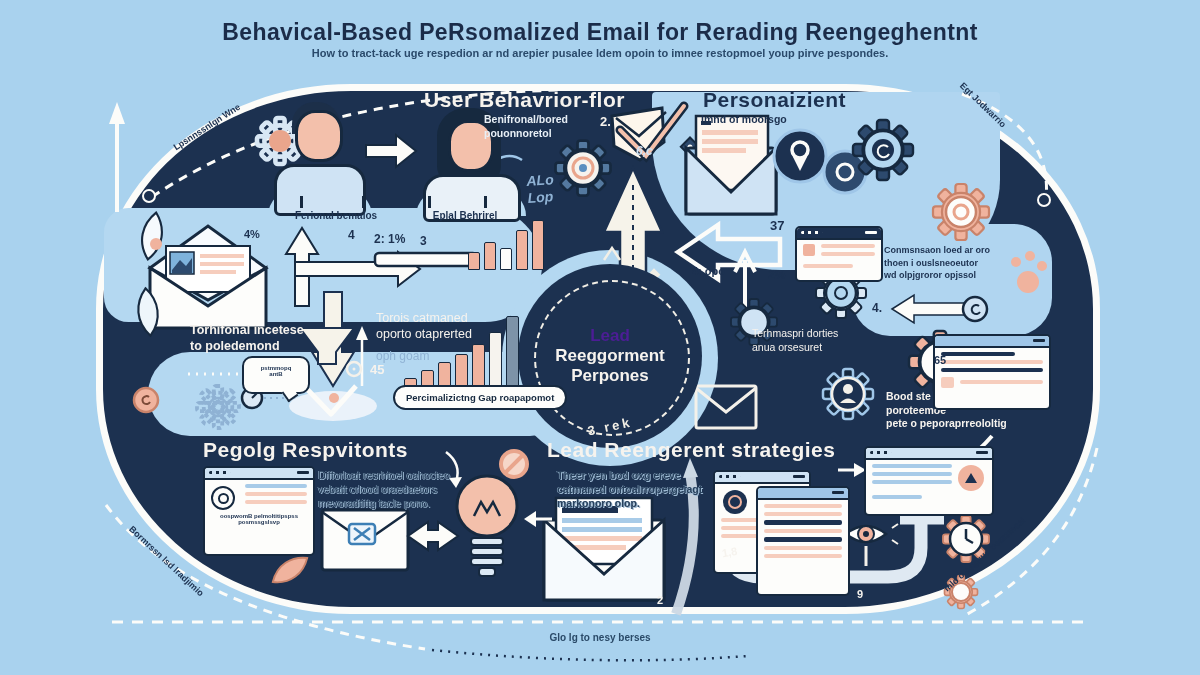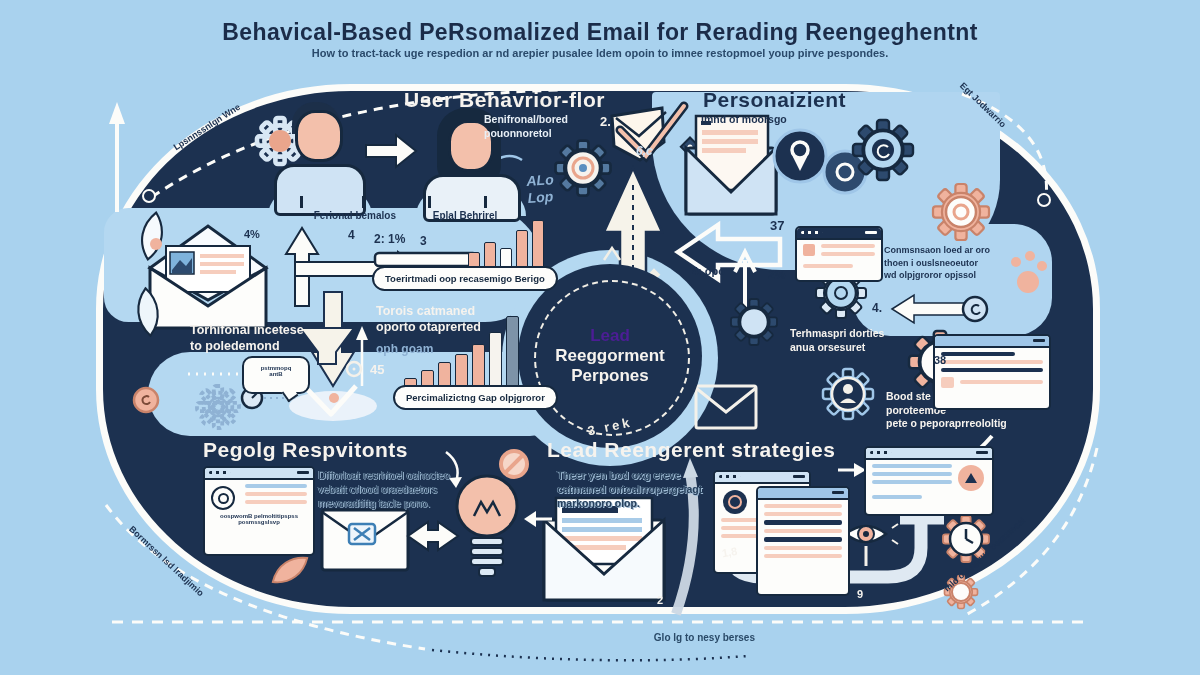--- a/index.html
+++ b/index.html
@@ -322,71 +322,70 @@
     <div class="abs" style="left:14px;top:0;width:64px;height:76px;background:#16293f;border-radius:28px 28px 18px 18px;"></div>
     <div class="abs" style="left:25px;top:12px;width:40px;height:46px;background:#f3c0ab;border:3px solid #16293f;border-radius:42%;"></div>
     <div class="abs" style="left:0;top:66px;width:92px;height:42px;background:#e9f1f8;border:3px solid #16293f;border-radius:20px 20px 6px 6px;"></div>
   </div>
 
   <div class="tick" style="left:300px;top:196px;"></div>
   <div class="tick" style="left:362px;top:196px;"></div>
   <div class="tick" style="left:428px;top:196px;"></div>
   <div class="tick" style="left:484px;top:196px;"></div>
 
-  <div class="t tw" style="left:404px;top:88px;font-size:21px;letter-spacing:.5px;z-index:6;">User Behavrior-flor</div>
+  <div class="t tw" style="left:424px;top:88px;font-size:21px;letter-spacing:.5px;z-index:6;">User Behavrior-flor</div>
   <div class="abs z6" style="left:484px;top:113px;font-size:10.5px;font-weight:bold;color:#e8eff6;line-height:1.3;">
     <div>Benifronal/bored</div>
     <div>pouonnoretol</div>
   </div>
   <div class="t tw" style="left:600px;top:114px;font-size:13px;z-index:6;">2.</div>
   <div class="abs z6" style="left:527px;top:172px;font-size:14px;font-weight:bold;font-style:italic;color:#8fb2d4;transform:rotate(-4deg);line-height:1.2;">
     <div>ALo</div>
     <div>Lop</div>
   </div>
   <div class="t" style="left:636px;top:144px;font-size:12px;font-style:italic;color:#cfe3f4;z-index:6;">6,c</div>
 
   <div class="t" style="left:703px;top:88px;font-size:21px;color:#1c3150;letter-spacing:.5px;z-index:6;">Personaizient</div>
   <div class="t" style="left:701px;top:113px;font-size:10.5px;z-index:6;">Imnd of moorsgo</div>
 
-  <div class="t" style="left:276px;top:210px;width:120px;text-align:right;font-size:10px;z-index:6;">Ferional bemalos</div>
+  <div class="t" style="left:276px;top:210px;width:120px;text-align:center;font-size:10px;z-index:6;">Ferional bemalos</div>
   <div class="t" style="left:410px;top:210px;width:110px;text-align:center;font-size:10px;z-index:6;">Eplal Behrirel</div>
 
   <div class="t" style="left:244px;top:228px;font-size:11px;z-index:6;">4%</div>
   <div class="t" style="left:348px;top:228px;font-size:12px;z-index:6;">4</div>
   <div class="t" style="left:374px;top:232px;font-size:12px;z-index:6;">2: 1%</div>
   <div class="t" style="left:420px;top:234px;font-size:12px;z-index:6;">3</div>
 
   <div class="chart" style="left:468px;top:214px;height:56px;">
     <div class="cbar sm" style="height:16px;"></div>
     <div class="cbar sm" style="height:26px;"></div>
     <div class="cbar" style="height:20px;background:#fdfdfb;"></div>
     <div class="cbar sm" style="height:38px;"></div>
     <div class="cbar sm" style="height:48px;"></div>
   </div>
 
-  <div class="pill" style="left:372px;top:266px;">Toerirtmadi oop recasemigo Berigo</div>
 
   <div class="abs z6" style="left:190px;top:322px;font-size:12.5px;font-weight:bold;color:#f6f3ee;line-height:1.3;">
     <div>Torhifonal incetese</div>
     <div>to poledemond</div>
   </div>
-  <div class="abs z6" style="left:376px;top:303px;font-size:12.5px;font-weight:bold;color:#f6f3ee;line-height:1.3;">
+  <div class="abs z6" style="left:376px;top:310px;font-size:12.5px;font-weight:normal;color:#f6f3ee;line-height:1.3;">
     <div>Torois catmaned</div>
     <div>oporto otaprerted</div>
     <div class="tl" style="margin-top:6px;font-size:12px;">oph goam</div>
   </div>
   <div class="t tw" style="left:370px;top:362px;font-size:13px;z-index:6;">45</div>
 
   <div class="abs z6" style="left:242px;top:356px;width:64px;height:34px;background:#fdfdfb;border:2px solid #16293f;border-radius:10px;text-align:center;">
     <div style="font-size:6px;font-weight:bold;color:#1c3150;margin-top:7px;">pstmmopq</div>
     <div style="font-size:6px;font-weight:bold;color:#1c3150;">antB</div>
     <div class="abs" style="left:40px;top:30px;width:10px;height:10px;background:#fdfdfb;border-right:2px solid #16293f;border-bottom:2px solid #16293f;transform:rotate(55deg);"></div>
   </div>
 
-  <div class="pill" style="left:393px;top:385px;">Percimalizictng Gap olpjgroror</div>
+  <div class="pill" style="left:393px;top:385px;">Percimalizictng Gap roapapomot</div>
 
   <div class="chart" style="left:404px;top:312px;height:80px;z-index:5;">
     <div class="cbar sm" style="height:12px;width:11px;"></div>
     <div class="cbar sm" style="height:20px;width:11px;"></div>
     <div class="cbar sm" style="height:28px;width:11px;"></div>
     <div class="cbar sm" style="height:36px;width:11px;"></div>
     <div class="cbar sm" style="height:46px;width:11px;"></div>
     <div class="cbar" style="height:58px;width:11px;background:#f6f3ee;"></div>
     <div class="cbar" style="height:74px;width:11px;background:#7d93a8;"></div>
   </div>
@@ -402,25 +401,25 @@
   <div class="t" style="left:692px;top:265px;font-size:11px;z-index:6;">4: opo</div>
   <div class="t" style="left:768px;top:268px;font-size:12px;z-index:6;">2%</div>
 
   <div class="abs z6" style="left:884px;top:244px;font-size:9px;font-weight:bold;color:#1c3150;line-height:1.4;">
     <div>Conmsnsaon loed ar oro</div>
     <div>thoen i ouslsneoeutor</div>
     <div>wd olpjgroror opjssol</div>
   </div>
   <div class="t" style="left:872px;top:301px;font-size:12px;z-index:6;">4.</div>
 
-  <div class="abs z6" style="left:790px;top:326px;font-size:10.5px;font-weight:bold;color:#f6f3ee;line-height:1.35;">
+  <div class="abs z6" style="left:752px;top:326px;font-size:10.5px;font-weight:normal;color:#f6f3ee;line-height:1.35;">
     <div>Terhmaspri dorties</div>
     <div>anua orsesuret</div>
   </div>
-  <div class="t" style="left:928px;top:354px;width:24px;text-align:center;font-size:11px;z-index:7;">38</div>
+  <div class="t" style="left:928px;top:354px;width:24px;text-align:center;font-size:11px;z-index:7;">65</div>
 
   <div class="abs z6" style="left:886px;top:390px;width:124px;font-size:10.5px;font-weight:bold;color:#f6f3ee;line-height:1.3;">
     <div>Bood ste</div>
     <div>poroteemoe</div>
     <div>pete o peporaprreololtig</div>
   </div>
 
   <div class="browser" style="left:795px;top:226px;width:84px;height:52px;">
     <div class="btop dark">
         <div class="dots"></div>
@@ -543,15 +542,15 @@
 
   <div class="t tw" style="left:722px;top:546px;font-size:11px;transform:rotate(-10deg);z-index:8;">1,8</div>
   <div class="t tw" style="left:657px;top:594px;font-size:11px;z-index:8;">2</div>
   <div class="t tw" style="left:857px;top:588px;font-size:11px;z-index:8;">9</div>
 
   <div class="t" style="left:168px;top:122px;font-size:9px;transform:rotate(-33deg);z-index:6;">Lpsnnssnlgn Wne</div>
   <div class="t" style="left:953px;top:100px;font-size:9px;transform:rotate(44deg);z-index:6;">Egt Jodwarrio</div>
   <div class="t" style="left:134px;top:524px;font-size:9px;transform:rotate(43deg);transform-origin:left top;z-index:6;">Bormrssn lsd lradjimio</div>
   <div class="t" style="left:942px;top:586px;font-size:9px;transform:rotate(-42deg);transform-origin:left top;z-index:6;">Inlo o osgguo oemsmssl</div>
 
-  <div class="t" style="left:445px;top:632px;width:310px;text-align:right;font-size:10px;color:#2a4a68;z-index:6;">Glo lg to nesy berses</div>
+  <div class="t" style="left:445px;top:632px;width:310px;text-align:center;font-size:10px;color:#2a4a68;z-index:6;">Glo lg to nesy berses</div>
 
 </div>
 
 </body></html>

